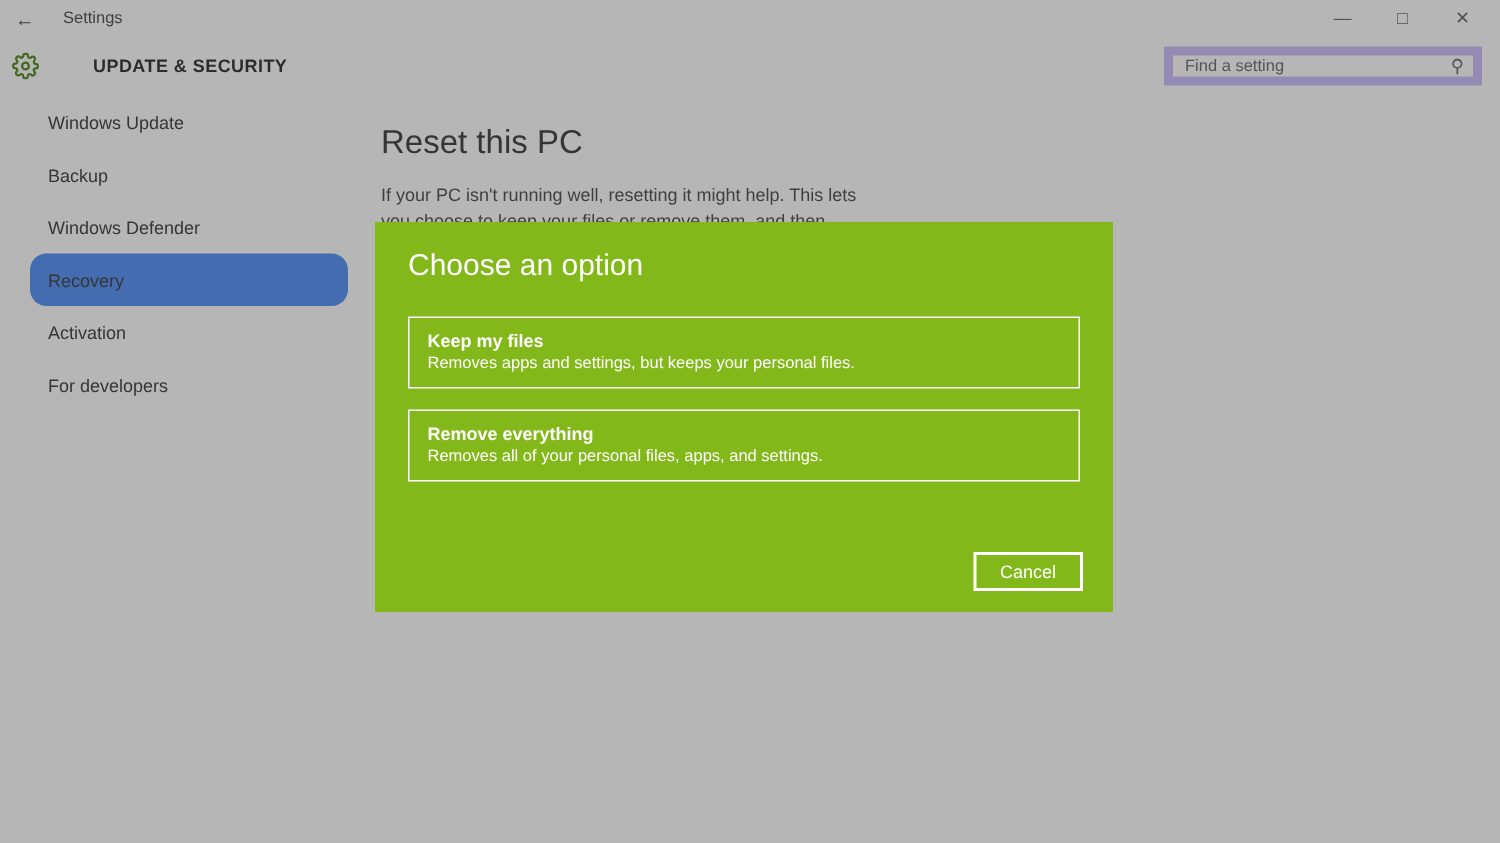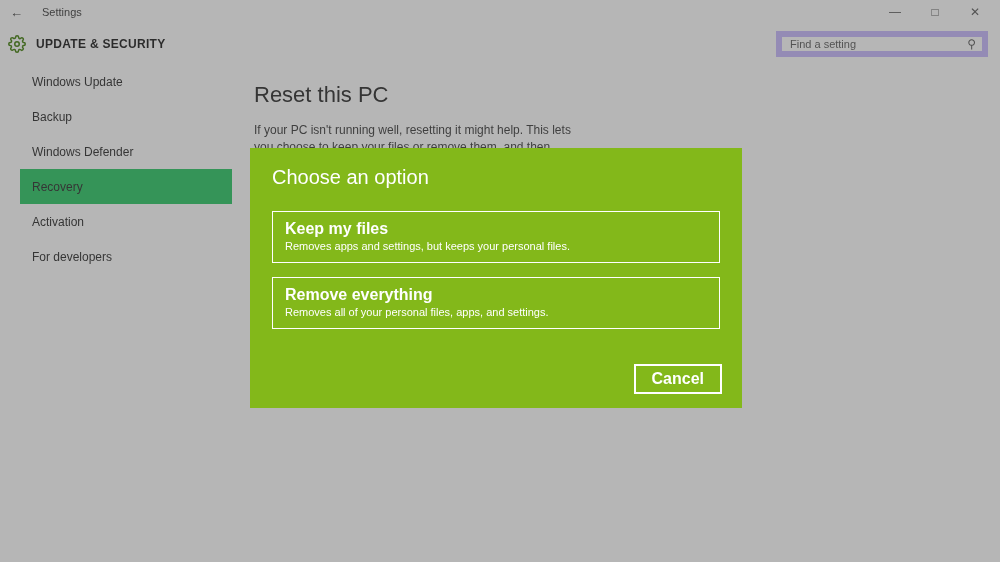--- a/index.html
+++ b/index.html
@@ -8,30 +8,30 @@
 
   
   .titlebar { height: 24px; display: flex; align-items: center; padding-left: 10px; font-size: 11px; color: #333; }
   .back-arrow { width: 14px; display: inline-block; margin-right: 18px; color: #333; font-size: 13px; }
   .win-controls { position: absolute; right: 4px; top: 0; height: 24px; display: flex; align-items: center; gap: 18px; padding-right: 10px; color: #555; font-size: 12px; }
   .win-controls .ctrl { width: 22px; text-align: center; }
 
   
   .header { display: flex; align-items: center; height: 40px; padding: 0 12px 0 8px; }
   .gear { width: 18px; height: 18px; margin-right: 10px; display: inline-flex; align-items: center; justify-content: center; }
-  .section-title { font-size: 12px; font-weight: 600; letter-spacing: 0.3px; color: #111; }
+  .section-title { font-size: 12px; font-weight: 600; letter-spacing: 0.3px; color: #111; margin-left: 26px; }
   .search-wrap { margin-left: auto; }
   .search { width: 212px; height: 26px; border: 6px solid #c4b5fd; display: flex; align-items: center; padding: 0 6px 0 8px; font-size: 11px; color: #555; justify-content: space-between; }
   .search .mag { font-size: 12px; color: #555; }
 
   
   .body { display: flex; height: calc(562px - 64px); }
   .sidebar { width: 232px; background: #fff; padding-left: 20px; }
   .sidebar .item { height: 35px; display: flex; align-items: center; padding-left: 12px; font-size: 12px; color: #222; }
-  .sidebar .item.selected { background: #22c55e; }
+  .sidebar .item.selected { background: #3b82f6; border-radius: 11px; }
 
   .main { flex: 1; padding: 18px 0 0 22px; }
   .page-title { font-size: 22px; font-weight: 400; color: #222; margin-bottom: 14px; }
   .page-desc { font-size: 12px; color: #333; max-width: 330px; line-height: 1.45; }
 
   
   .dim { position: absolute; inset: 0; background: rgba(80,80,80,0.42); }
 
   
   .modal {
@@ -42,29 +42,29 @@
     color: #fff;
     padding: 18px 22px 14px 22px;
   }
   .modal-title { font-size: 20px; font-weight: 300; margin-bottom: 22px; }
   .option {
     border: 1px solid #fff;
     padding: 8px 12px 10px 12px;
     margin-bottom: 14px;
     cursor: pointer;
   }
-  .option-title { font-size: 16px; font-weight: 600; margin-bottom: 2px; }
+  .option-title { font-size: 12px; font-weight: 600; margin-bottom: 2px; }
   .option-desc { font-size: 11px; font-weight: 300; }
   .cancel {
     position: absolute;
     right: 20px; bottom: 14px;
     border: 2px solid #fff;
     padding: 4px 16px;
-    font-size: 16px;
-    font-weight: 700;
+    font-size: 12px;
+    font-weight: 400;
     cursor: pointer;
   }
 </style>
 </head>
 <body>
 <div class="root">
 
   <div class="titlebar">
     <span class="back-arrow">←</span>
     <span>Settings</span>

